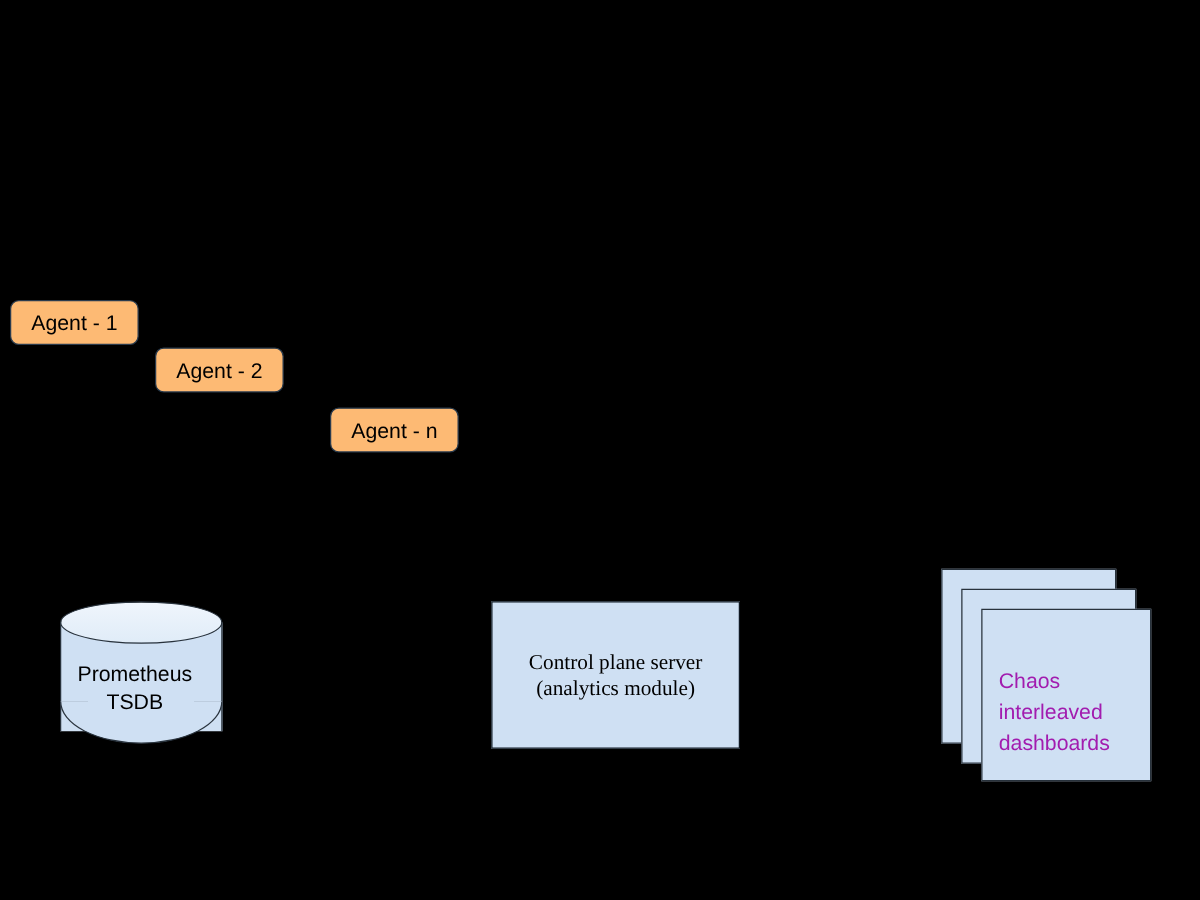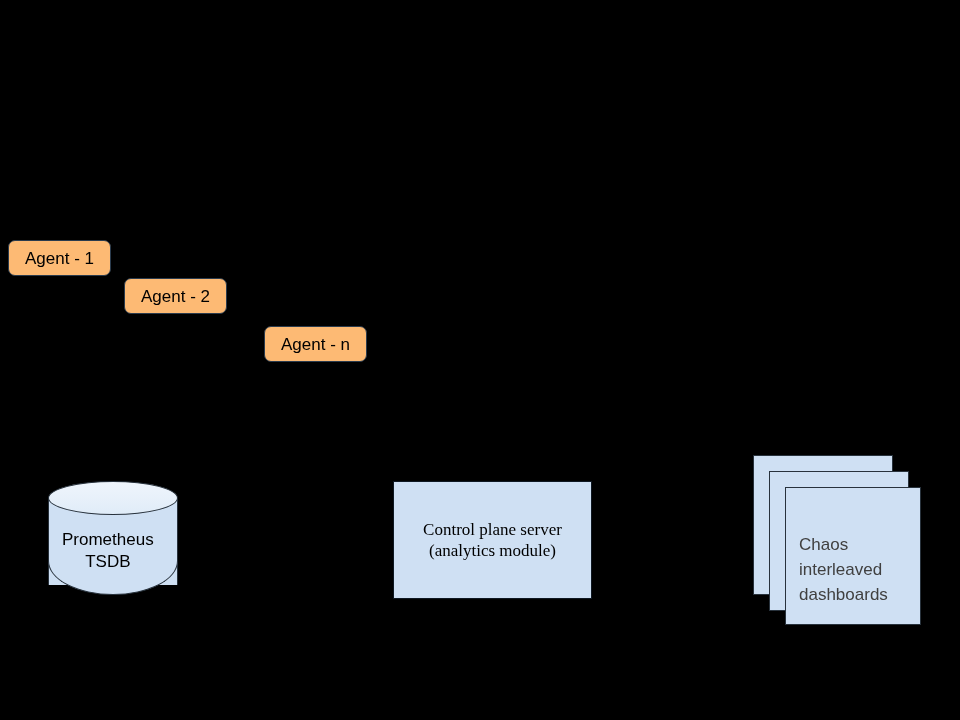--- a/index.html
+++ b/index.html
@@ -105,21 +105,21 @@
     position: absolute;
     background: #cfe0f3;
     border: 1px solid #28323c;
     box-sizing: border-box;
   }
   .stack-front {
     position: absolute;
     background: #cfe0f3;
     border: 1px solid #28323c;
     box-sizing: border-box;
-    color: #404040;
+    color: #a21caf;
     font-size: 17px;
     line-height: 25px;
     white-space: pre-line;
     padding: 0;
   }
   .stack-front-label {
     position: absolute;
     left: 13px;
     top: 44px;
     text-align: left;

